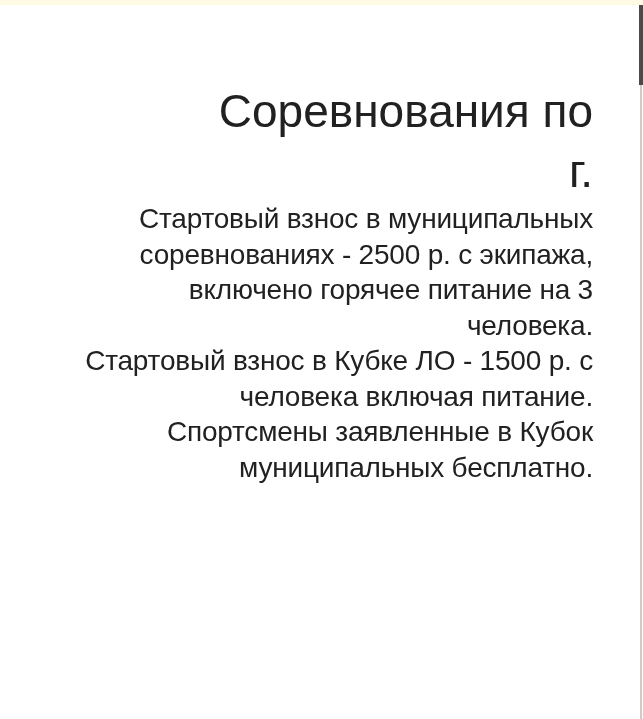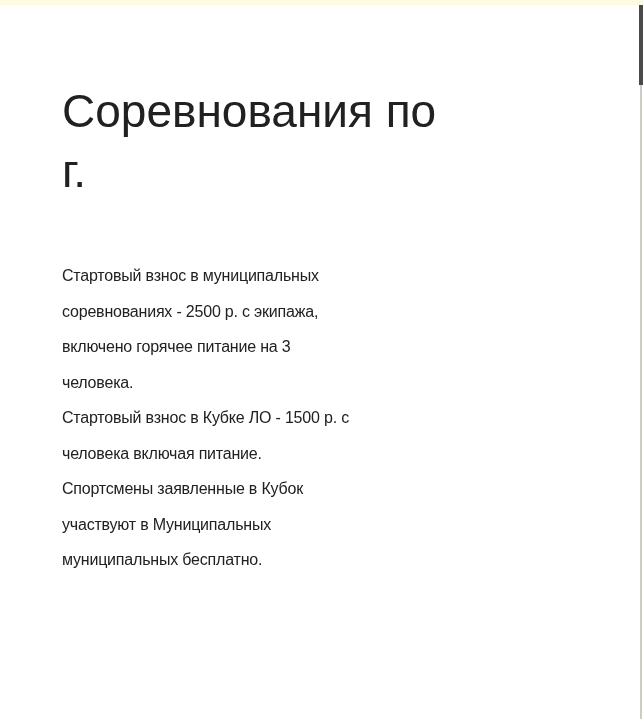--- a/index.html
+++ b/index.html
@@ -8,20 +8,21 @@
     background: #e8e8e8;
   }
   .screen {
     position: relative;
     width: 643px;
     height: 719px;
     background: var(--bg, #ffffff);
     overflow: hidden;
     font-family: "Liberation Sans", sans-serif;
     color: var(--text, #212121);
+    text-align: right;
   }
   .top-strip {
     position: absolute;
     top: 0; left: 0; right: 0;
     height: 5px;
     background: var(--strip, #fffbe2);
   }
   .sb-track {
     position: absolute;
     top: 5px;
@@ -50,22 +51,21 @@
     font-size: 46px;
     line-height: 60px;
     font-weight: 400;
     letter-spacing: 0px;
   }
   .title .tline {
     display: block;
     white-space: nowrap;
   }
   .body-text {
-    margin-top: 57px;
-    font-size: 16px;
+    font-size: 28px;
     line-height: 35.5px;
     letter-spacing: -0.2px;
   }
   .body-text .bline {
     display: block;
     white-space: nowrap;
   }
 </style>
 </head>
 <body>
@@ -81,21 +81,20 @@
     </h1>
 
     <div class="body-text">
       <span class="bline">Стартовый взнос в муниципальных</span>
       <span class="bline">соревнованиях - 2500 р. с экипажа,</span>
       <span class="bline">включено горячее питание на 3</span>
       <span class="bline">человека.</span>
       <span class="bline">Стартовый взнос в Кубке ЛО - 1500 р. с</span>
       <span class="bline">человека включая питание.</span>
       <span class="bline">Спортсмены заявленные в Кубок</span>
-      <span class="bline">участвуют в Муниципальных</span>
       <span class="bline">муниципальных бесплатно.</span>
     </div>
   </div>
 
   <div class="sb-track"></div>
   <div class="sb-thumb"></div>
 
 </div>
 
 </body></html>

